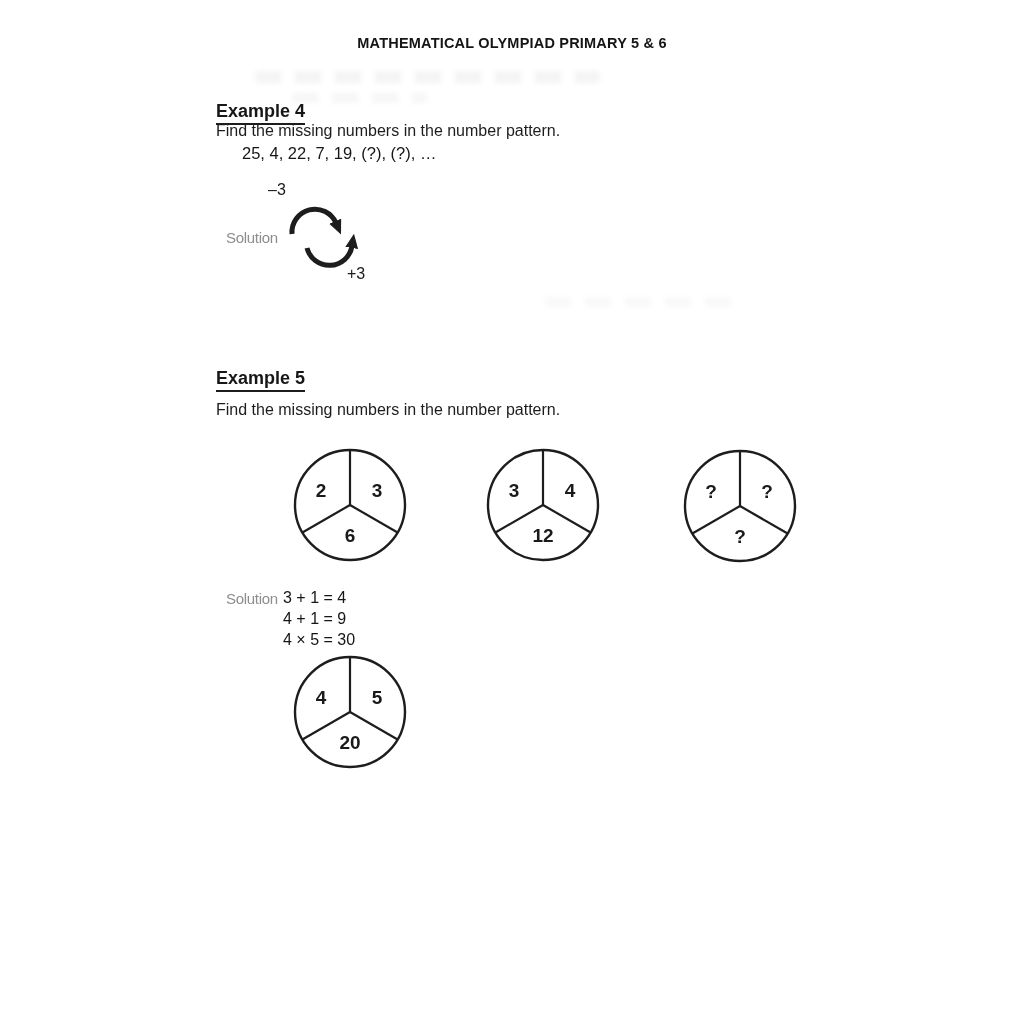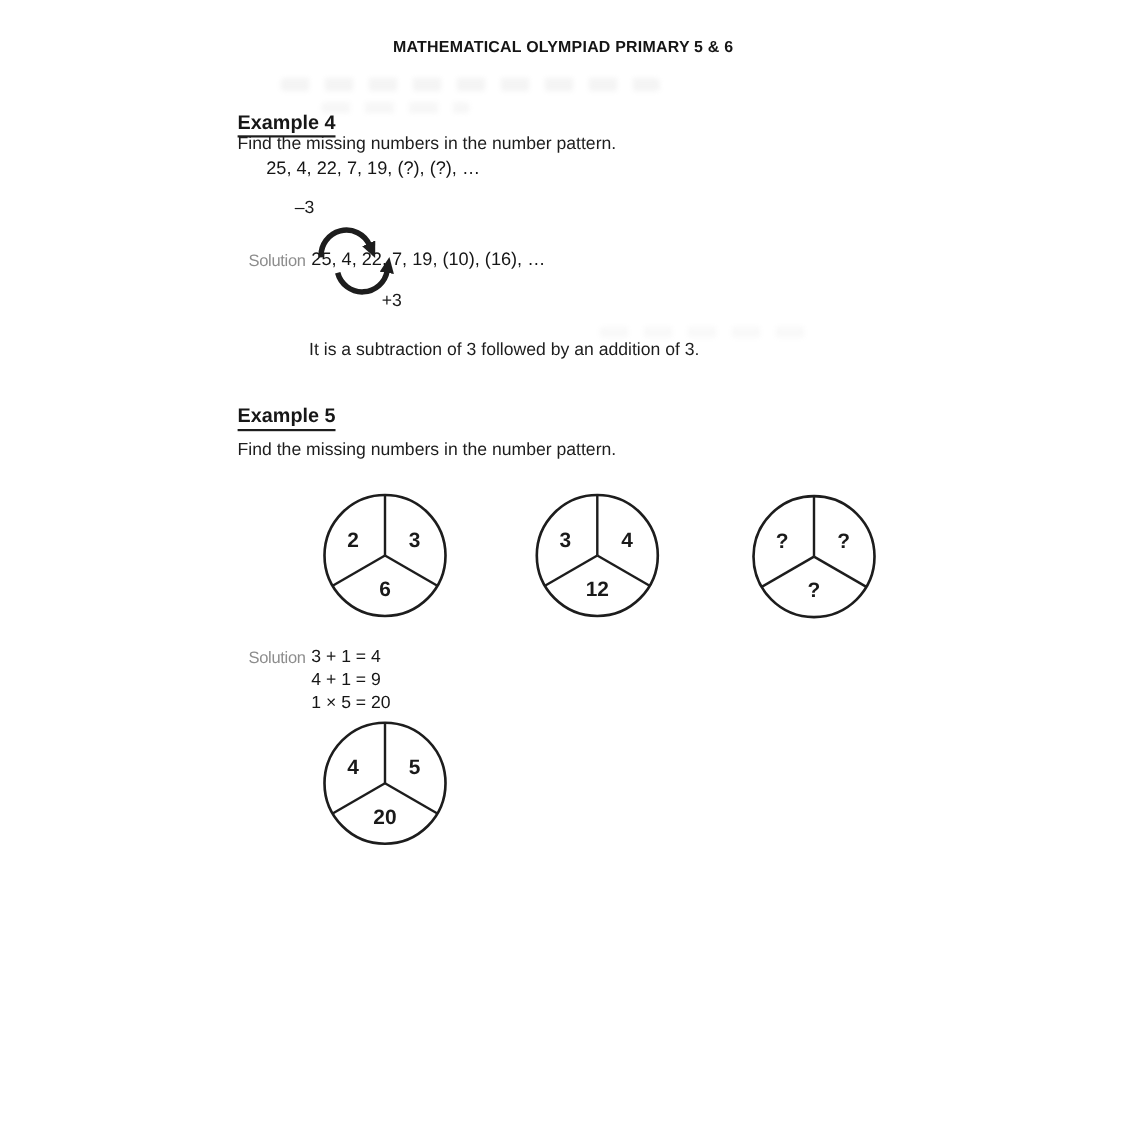--- a/index.html
+++ b/index.html
@@ -54,35 +54,33 @@
 
   <div class="abs" style="left:216px;top:90px;margin-top:12px;">
     <span class="example-title">Example 4</span>
   </div>
   <div class="abs body-text" style="left:216px;top:121px;">Find the missing numbers in the number pattern.</div>
   <div class="abs seq-text" style="left:242px;top:143px;">25, 4, 22, 7, 19, (?), (?), …</div>
 
   <div class="abs arrow-label" style="left:268px;top:181px;">–3</div>
 
   <div class="abs solution-label" style="left:226px;top:228px;">Solution</div>
-  <div class="abs seq-text" style="left:283px;top:226px;">25, 4, 22, 7, 19, (10), (16), …</div>
 
   <div class="abs arrow-label" style="left:347px;top:265px;">+3</div>
 
   <svg class="abs" style="left:262px;top:190px;" width="120" height="100" viewBox="0 0 120 100">
     <defs>
       <marker id="ah" markerWidth="3.2" markerHeight="2.8" refX="0.4" refY="1.3" orient="auto">
         <path d="M0,0 L2.9,1.3 L0,2.6 Z" fill="#1d1d1d"></path>
       </marker>
     </defs>
     <path class="arrow-stroke" d="M 30 44 A 23 23 0 0 1 74 33" marker-end="url(#ah)"></path>
     <path class="arrow-stroke" d="M 45 58 A 23 23 0 0 0 90 56" marker-end="url(#ah)"></path>
   </svg>
 
-  <div class="abs body-text" style="left:281px;top:309px;">It is a subtraction of 3 followed by an addition of 3.</div>
 
   <div class="abs" style="left:216px;top:369px;">
     <span class="example-title">Example 5</span>
   </div>
   <div class="abs body-text" style="left:216px;top:400px;">Find the missing numbers in the number pattern.</div>
 
   <svg class="abs" style="left:293px;top:448px;" width="114" height="114" viewBox="0 0 114 114">
     <circle class="circle-stroke" cx="57" cy="57" r="55"></circle>
     <line class="spoke" x1="57" y1="57" x2="57" y2="2"></line>
     <line class="spoke" x1="57" y1="57" x2="9.4" y2="84.5"></line>
@@ -109,21 +107,21 @@
     <line class="spoke" x1="57" y1="57" x2="104.6" y2="84.5"></line>
     <text class="circle-num" x="28" y="49">?</text>
     <text class="circle-num" x="84" y="49">?</text>
     <text class="circle-num" x="57" y="94">?</text>
   </svg>
 
   <div class="abs solution-label" style="left:226px;top:589px;">Solution</div>
   <div class="abs steps" style="left:283px;top:587px;">
     <div>3 + 1 = 4</div>
     <div>4 + 1 = 9</div>
-    <div>1 × 5 = 20</div>
+    <div>4 × 5 = 30</div>
   </div>
 
   <svg class="abs" style="left:293px;top:655px;" width="114" height="114" viewBox="0 0 114 114">
     <circle class="circle-stroke" cx="57" cy="57" r="55"></circle>
     <line class="spoke" x1="57" y1="57" x2="57" y2="2"></line>
     <line class="spoke" x1="57" y1="57" x2="9.4" y2="84.5"></line>
     <line class="spoke" x1="57" y1="57" x2="104.6" y2="84.5"></line>
     <text class="circle-num" x="28" y="49">4</text>
     <text class="circle-num" x="84" y="49">5</text>
     <text class="circle-num" x="57" y="94">20</text>

